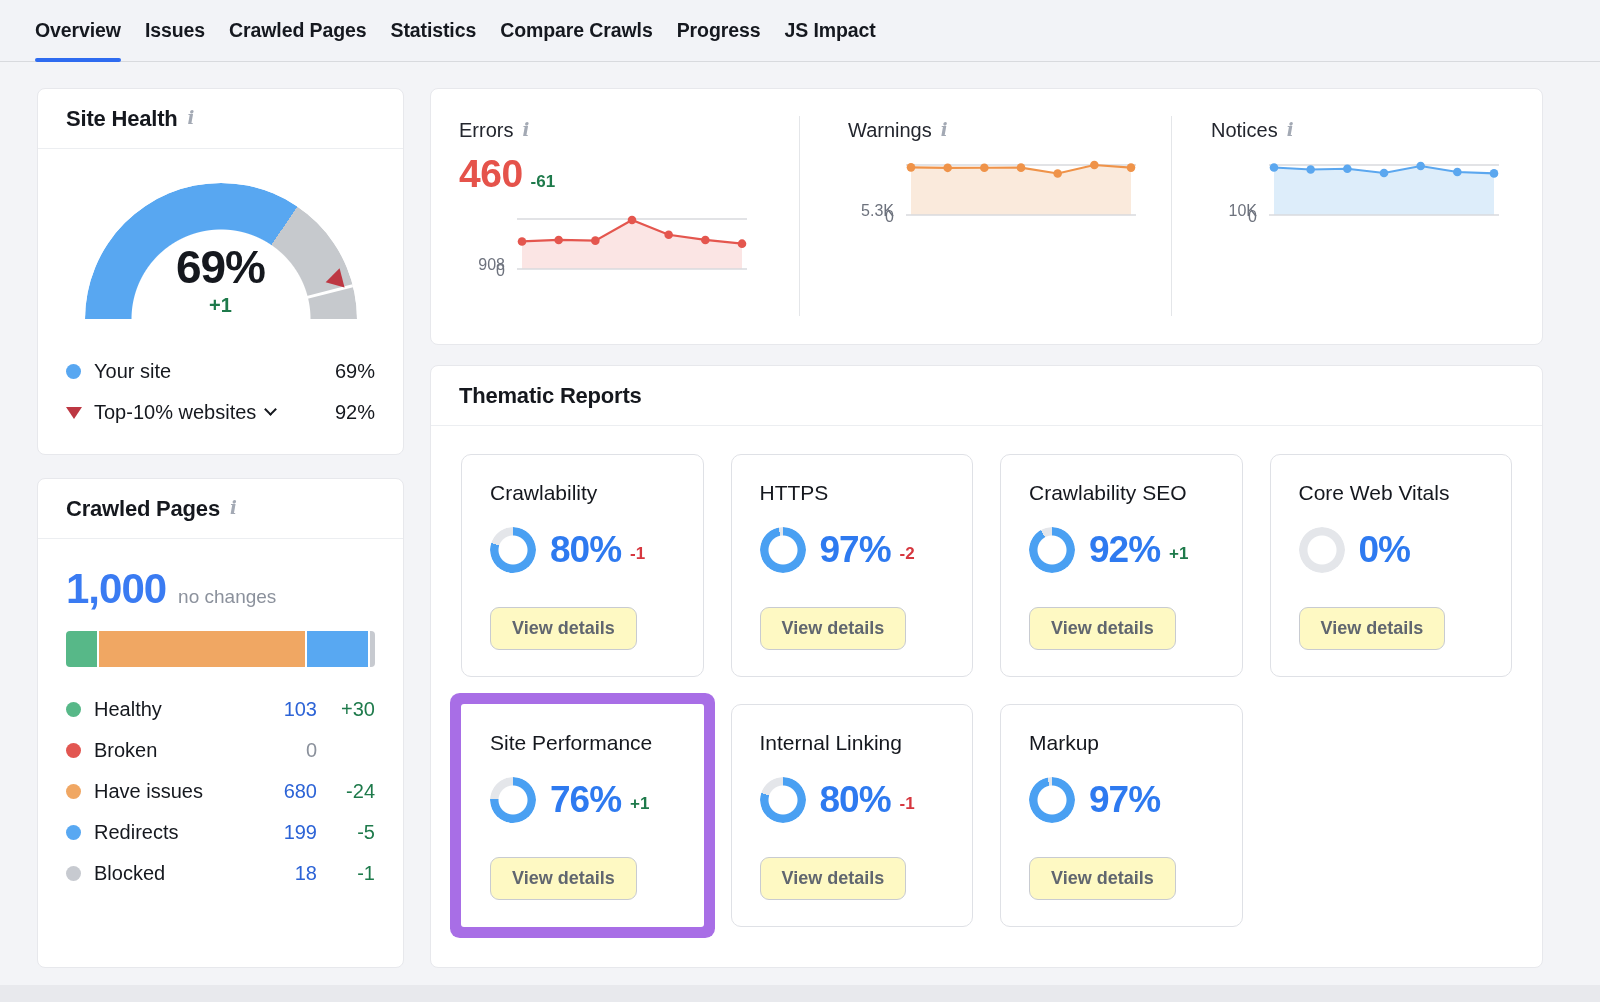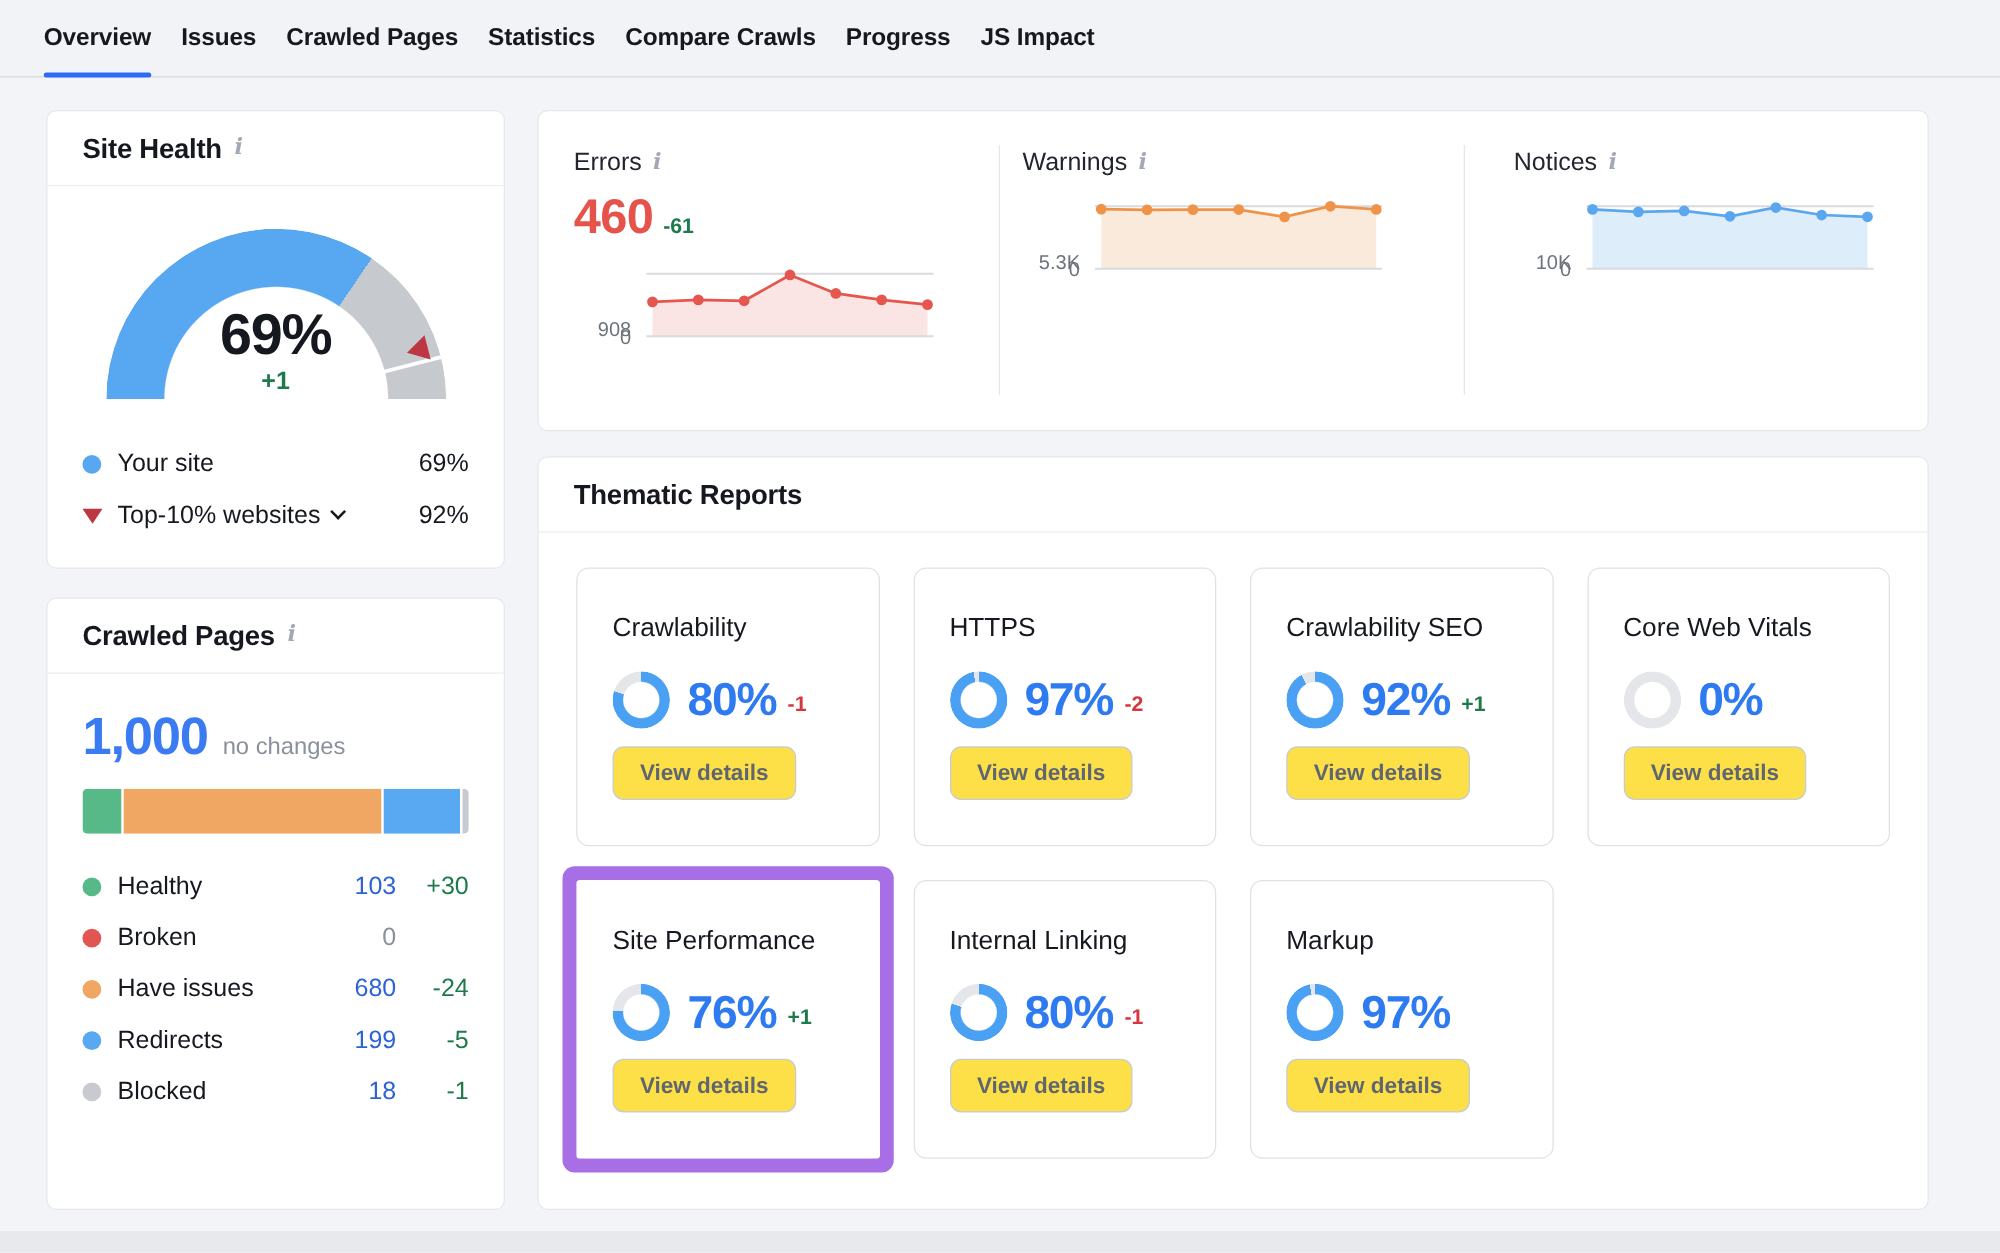--- a/index.html
+++ b/index.html
@@ -53,48 +53,48 @@
   .cp-note { font-size:19px; color:#8b919c; }
   .cbar { margin:18px 28px 0; height:36px; display:flex; gap:2px; border-radius:4px; overflow:hidden; }
   .seg { height:100%; }
   .cp-legend { margin:22px 28px 0; }
   .cp-row { display:flex; align-items:center; height:41px; font-size:20px; }
   .cp-val { margin-left:auto; width:60px; text-align:right; }
   .cp-chg { width:58px; text-align:right; color:#1e7a4b; }
 
   
   .stat { position:absolute; top:30px; width:310px; }
-  .stat.s0 { left:28px; } .stat.s1 { left:387px; } .stat.s2 { left:780px; }
+  .stat.s0 { left:28px; } .stat.s1 { left:417px; } .stat.s2 { left:780px; }
   .vdiv { position:absolute; top:27px; bottom:28px; width:1px; background:#e4e6e9; }
   .vdiv.d1 { left:368px; } .vdiv.d2 { left:740px; }
   .stat-head { display:flex; align-items:center; gap:9px; font-size:20px; color:#23262e; }
   .stat-num { margin-top:10px; display:flex; align-items:baseline; gap:8px; }
   .big { font-size:39px; font-weight:800; letter-spacing:-0.5px; }
   .chg-green { font-size:17px; font-weight:700; color:#1e7a4b; }
   .spark-wrap { position:relative; margin-top:18px; height:62px; }
   .axis-mx { position:absolute; left:0; top:0; width:46px; text-align:right; font-size:16px;
     color:#6d727d; transform:translateY(-6px);margin-top:48px; }
   .axis-mn { position:absolute; left:0; bottom:0; width:46px; text-align:right; font-size:16px;
     color:#6d727d; transform:translateY(4px); }
   svg.spark { position:absolute; left:58px; top:0; }
 
   
   .t-grid { display:grid; grid-template-columns:repeat(4,1fr); gap:27px; padding:28px 30px; }
-  .t-card { border:1px solid #dfe1e6; border-radius:10px; height:223px; padding:36px 28px;
+  .t-card { border:1px solid #dfe1e6; border-radius:10px; height:223px; padding:26px 28px;
     display:flex; flex-direction:column; background:#fff; position:relative;justify-content:flex-end; }
   .t-card.hl { border-color:transparent; border-radius:3px; box-shadow:0 0 0 11px #a86ee6; }
   .t-title { font-size:21px; color:#15181e; }
   .t-row { display:flex; align-items:center; margin-top:22px; }
   .donut { width:46px; height:46px; border-radius:50%; flex:none;
     -webkit-mask:radial-gradient(circle 23px at 23px 23px, transparent 14px, #000 15px);
             mask:radial-gradient(circle 23px at 23px 23px, transparent 14px, #000 15px); }
   .t-pct { font-size:37px; font-weight:800; color:#2e7af0; margin-left:14px; letter-spacing:-1px; }
   .t-chg { font-size:17px; font-weight:700; margin-left:9px; margin-top:8px; }
   .vd { margin-top:auto; align-self:flex-start; font-family:"Liberation Sans","DejaVu Sans",sans-serif;
-    font-size:18px; font-weight:600; color:#60666f; background:#fde047; border:1px solid #c8cbd1;
+    font-size:18px; font-weight:600; color:#60666f; background:#fef9c3; border:1px solid #c8cbd1;
     border-radius:9px; padding:10px 21px; cursor:pointer; }
   .bottom-strip { position:absolute; left:0; top:985px; width:1600px; height:17px; background:#e8e9ed; }
 </style>
 </head>
 <body>
 
 <nav class="nav">
   <div class="tab active">Overview</div>
   <div class="tab">Issues</div>
   <div class="tab">Crawled Pages</div>

